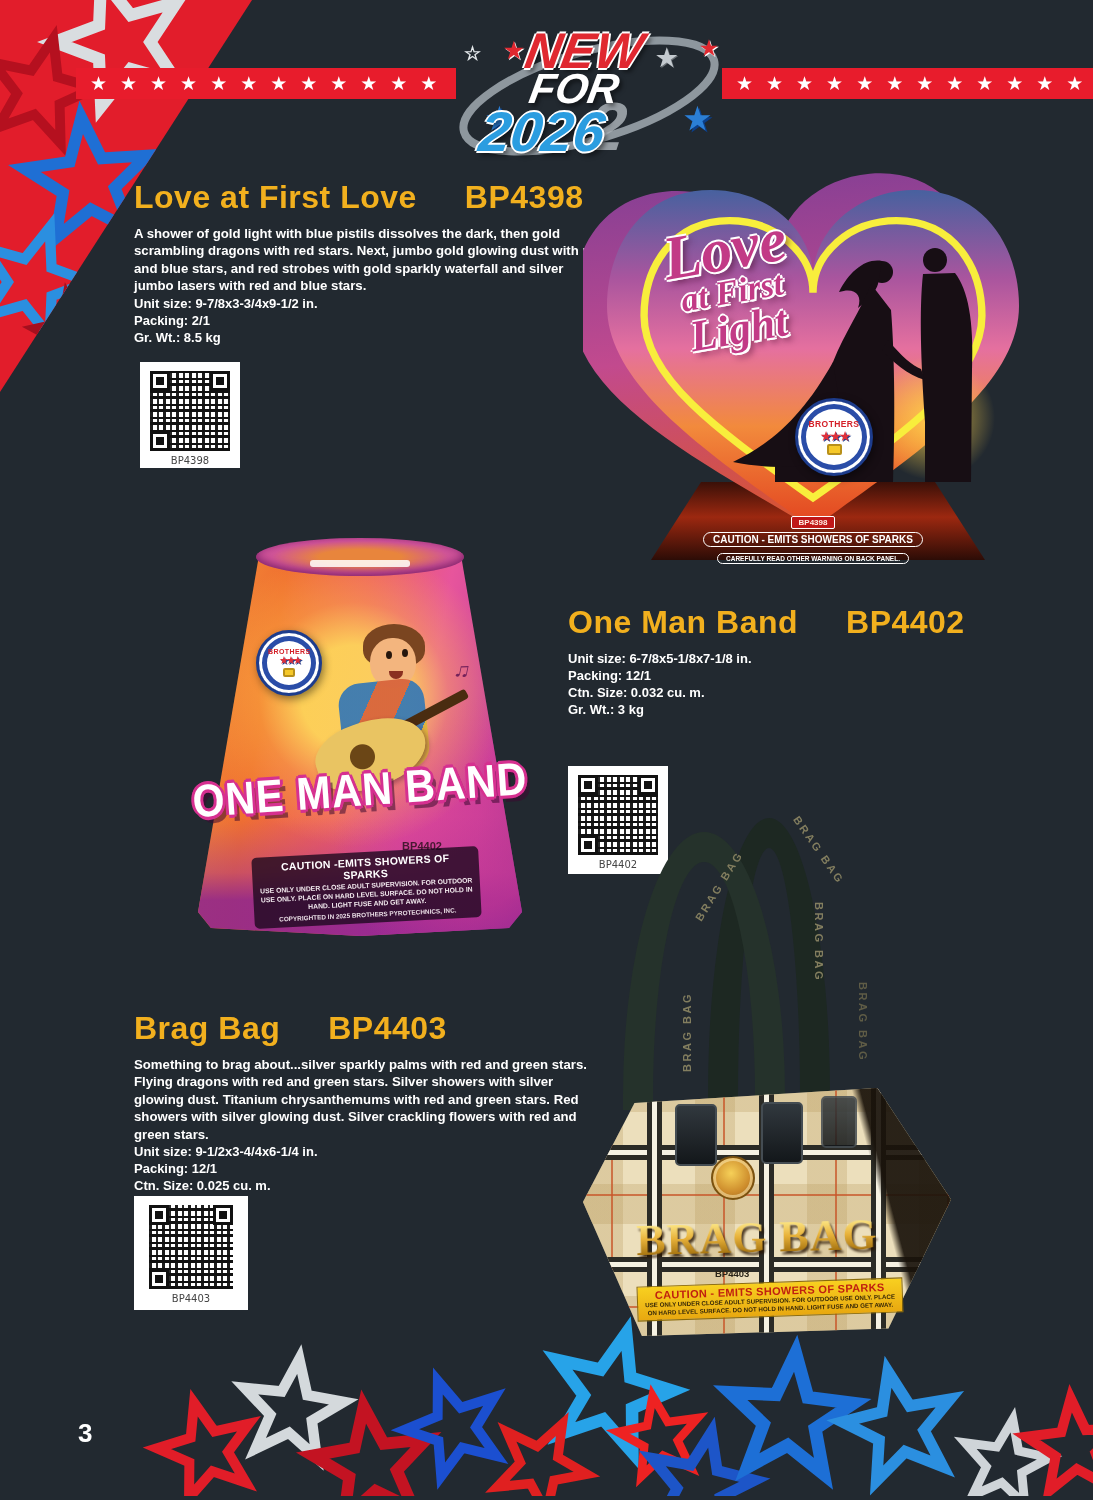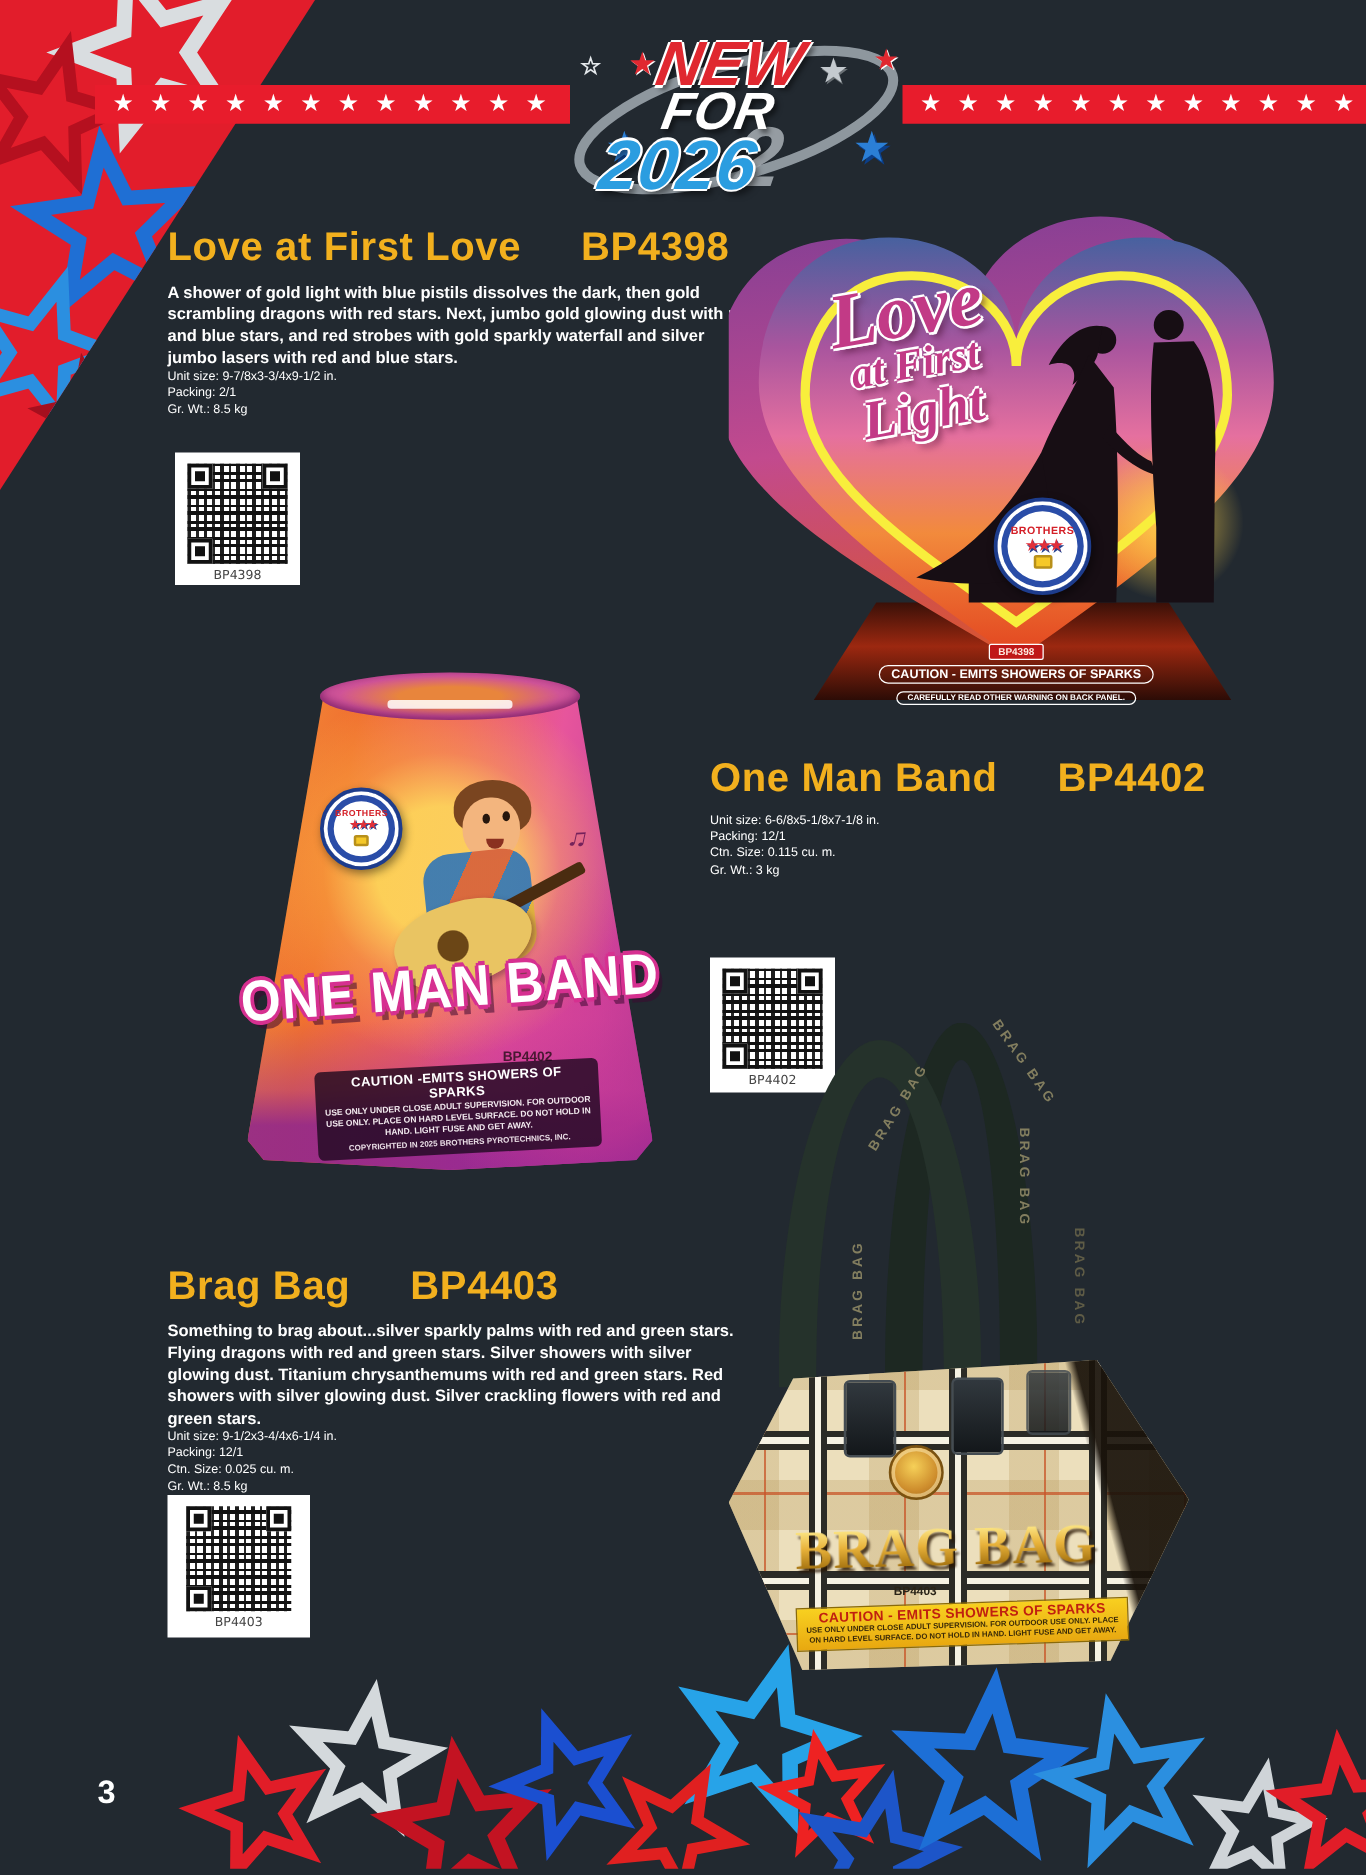--- a/index.html
+++ b/index.html
@@ -42,21 +42,21 @@
 
   
   .corner-deco  { position:absolute; left:0; top:0; }
   .bottom-stars { position:absolute; left:0; bottom:0; }
 
   
   .p-info { position:absolute; color:#fff; }
   .p-info h2 { display:flex; gap:48px; color:#f2b01e; font-size:32px; font-weight:bold;
     letter-spacing:.5px; margin-bottom:9px; }
   .p-info .desc  { font-size:13.2px; font-weight:bold; line-height:1.32; }
-  .p-info .spec  { font-size:10px; font-weight:normal; line-height:1.32; }
+  .p-info .spec  { font-size:13px; font-weight:bold; line-height:1.32; }
   .pi-1 { left:134px; top:179px;  width:472px; }
   .pi-2 { left:568px; top:604px;  width:475px; }
   .pi-3 { left:134px; top:1010px; width:472px; }
 
   
   .qr-card { position:absolute; background:#fff; text-align:center; padding-top:9px; }
   .qr-card .qr { position:relative; width:80px; height:80px; margin:0 auto;
     background:
       repeating-linear-gradient(90deg, rgba(17,17,17,.95) 0 3px, transparent 3px 7px, rgba(17,17,17,.9) 7px 9px, transparent 9px 13px),
       repeating-linear-gradient(0deg, #111 0 3px, #fff 3px 6px, #111 6px 8px, #fff 8px 13px); }
@@ -315,23 +315,23 @@
       <div><span class="h-c1">CAUTION - EMITS SHOWERS OF SPARKS</span></div>
       <div><span class="h-c2">CAREFULLY READ OTHER WARNING ON BACK PANEL.</span></div>
     </div>
   </div>
 
   <section class="p-info pi-2">
     <h2>
       <span>One Man Band</span>
       <span>BP4402</span>
     </h2>
-    <div class="spec">Unit size: 6-6/8x5-1/8x7-1/8 in.</div>
+    <div class="spec">Unit size: 6-7/8x5-1/8x7-1/8 in.</div>
     <div class="spec">Packing: 12/1</div>
-    <div class="spec">Ctn. Size: 0.115 cu. m.</div>
+    <div class="spec">Ctn. Size: 0.032 cu. m.</div>
     <div class="spec">Gr. Wt.: 3 kg</div>
   </section>
   <div class="qr-card qr-2">
     <div class="qr">
         <i class="tl"></i>
         <i class="tr"></i>
         <i class="bl"></i>
       </div>
     <div class="qr-label">BP4402</div>
   </div>

